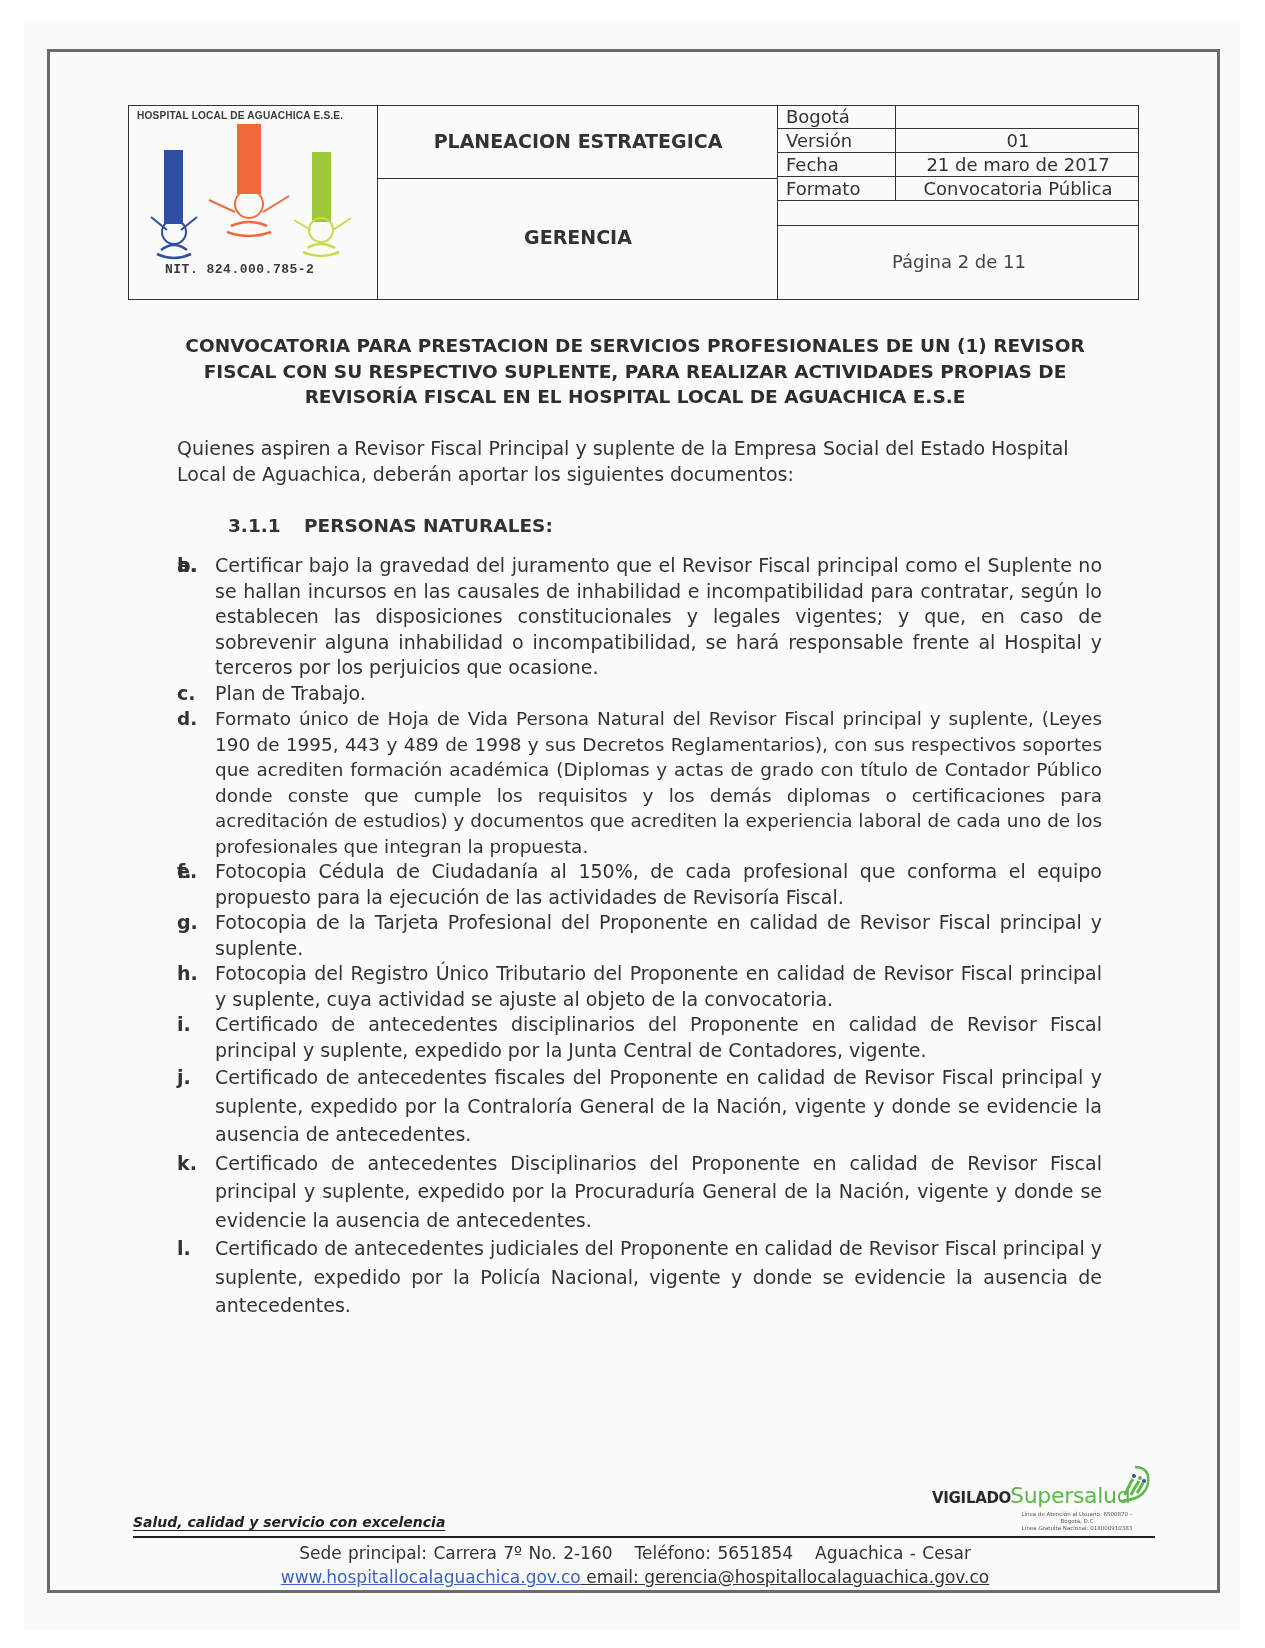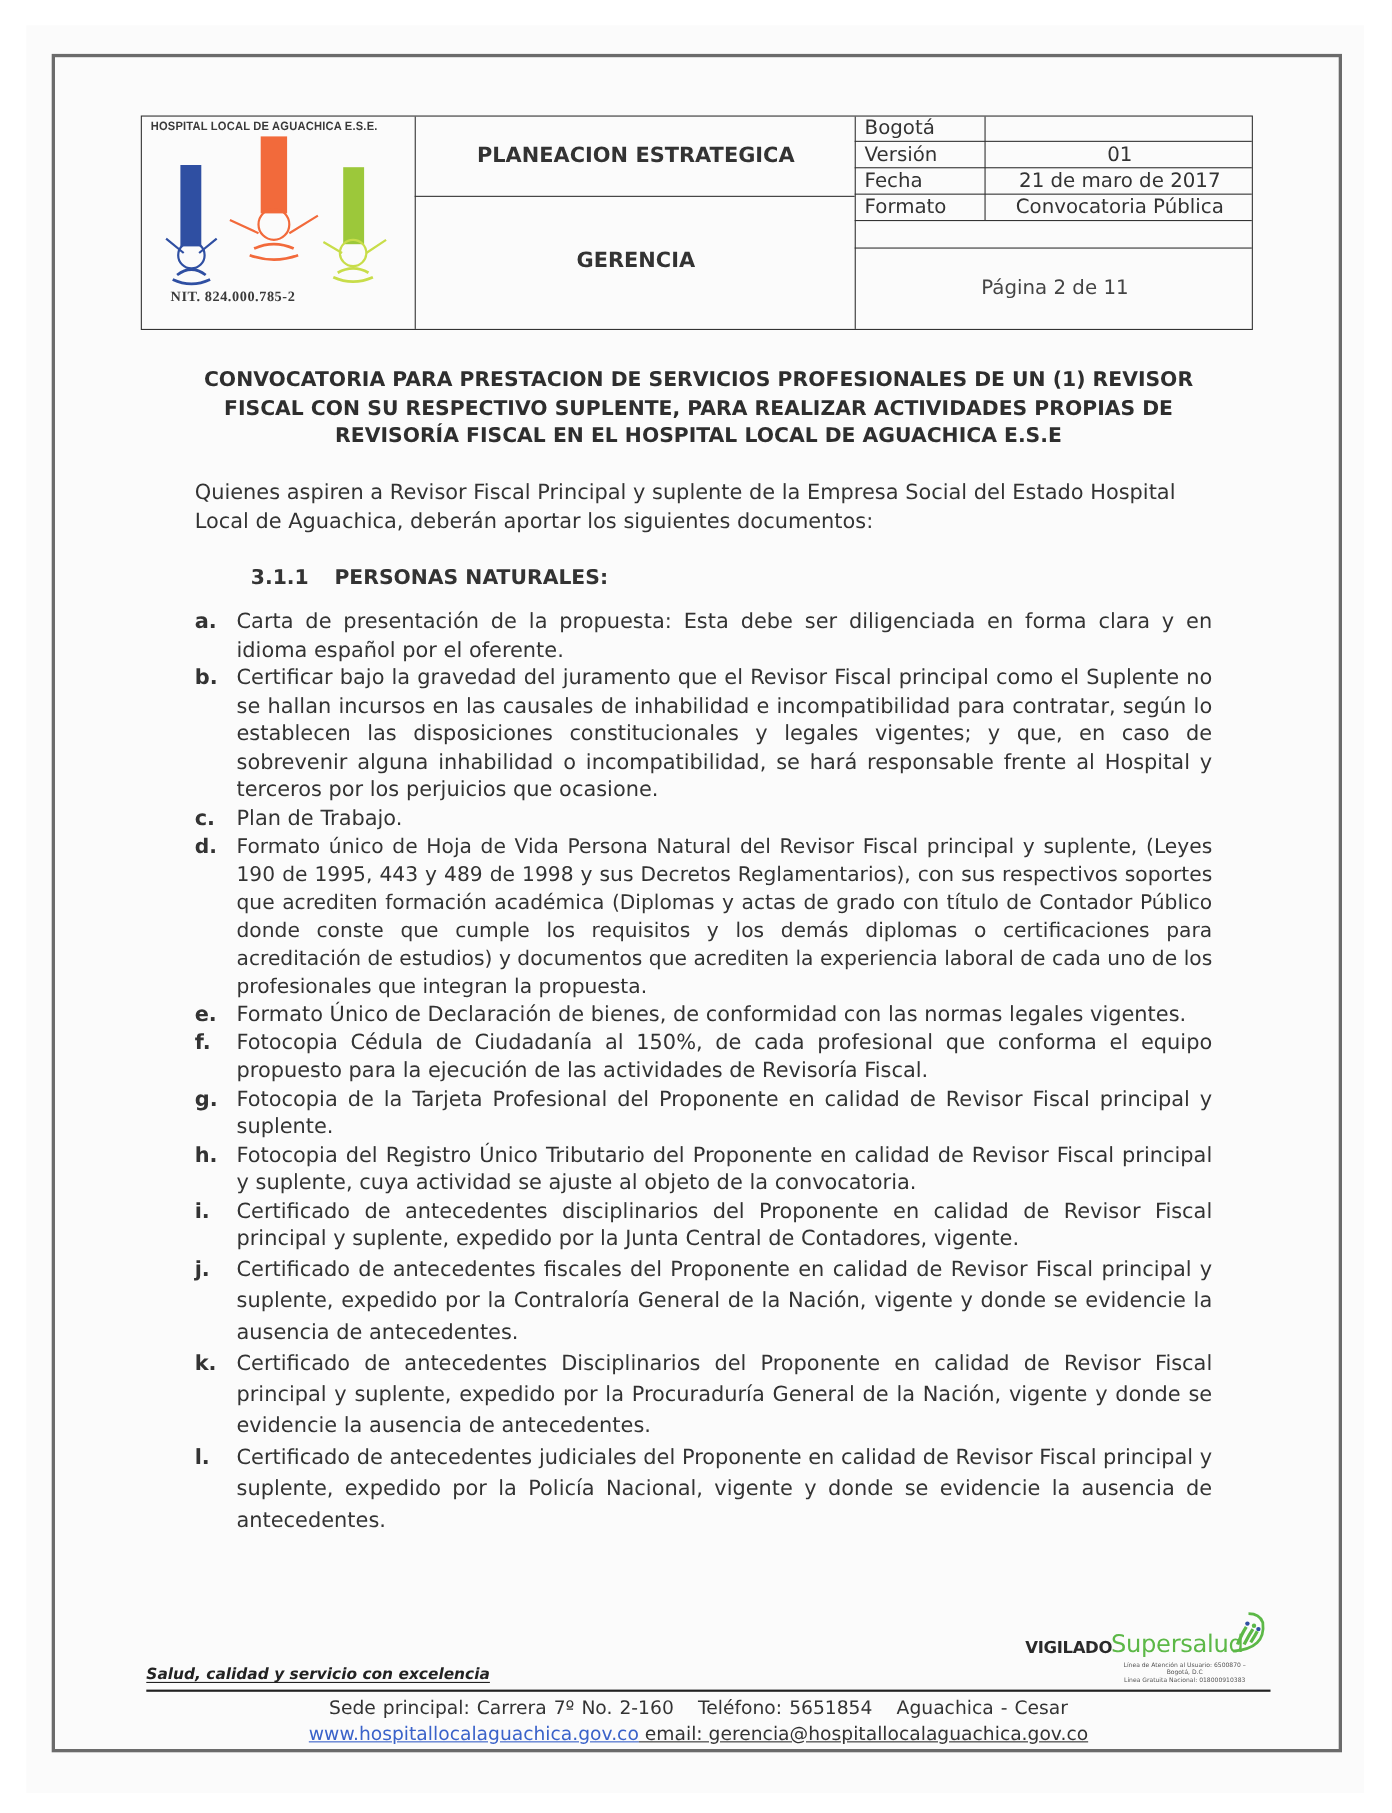--- a/index.html
+++ b/index.html
@@ -12,21 +12,21 @@
            border:3px solid #6b6b6b; border-right-width:3px; box-sizing:border-box; }
 
   
   .hdr { position:absolute; left:128px; top:105px; width:1011px; height:195px;
          border:1.5px solid #333; box-sizing:border-box; }
   .hdr .vline { position:absolute; top:0; bottom:0; width:0; border-left:1.5px solid #333; }
   .hdr .hline { position:absolute; height:0; border-top:1.5px solid #333; }
   .logo { position:absolute; left:0; top:0; width:249px; height:100%; }
   .logo-title { position:absolute; left:8px; top:3px; font-family:"Liberation Sans Narrow","Liberation Sans",sans-serif;
     font-weight:bold; font-size:11px; color:#3a3a3a; letter-spacing:0.2px; transform:scaleX(0.92); transform-origin:left; white-space:nowrap; }
-  .logo-nit { position:absolute; left:26px; top:156px; font-family:Liberation Serif, serif; font-weight:bold; font-size:13px; color:#3a3a3a; letter-spacing:0.5px;text-align:right; }
+  .logo-nit { position:absolute; left:36px; top:156px; font-family:Liberation Mono, monospace; font-weight:bold; font-size:13px; color:#3a3a3a; letter-spacing:0.5px;text-align:right; }
   .logo svg { position:absolute; left:20px; top:16px; }
   .hdr-title { position:absolute; left:249px; width:400px; text-align:center; font-weight:bold; font-size:19px; color:#333; }
   .cell-label { position:absolute; left:657px; font-size:18px; color:#333; }
   .cell-val { position:absolute; left:767px; width:244px; text-align:center; font-size:18px; color:#333; }
   .pagina { position:absolute; left:649px; width:362px; text-align:center; font-size:18px; color:#444; top:145px; }
 
   .doc-title { position:absolute; left:150px; width:970px; top:333px; text-align:center; font-weight:bold; font-size:18.5px; line-height:25.5px; color:#2e2e2e; }
 
   .intro { position:absolute; left:177px; width:925px; top:436px; font-size:19px; line-height:25.5px; color:#333; }
   .section { position:absolute; left:228px; top:515px; font-weight:bold; font-size:18.5px; color:#333; }
@@ -112,25 +112,25 @@
   <div>REVISORÍA FISCAL EN EL HOSPITAL LOCAL DE AGUACHICA E.S.E</div>
 </div>
 
 <div class="intro">Quienes aspiren a Revisor Fiscal Principal y suplente de la Empresa Social del Estado Hospital Local de Aguachica, deberán aportar los siguientes documentos:</div>
 
 <div class="section">
   <span class="num">3.1.1</span><span>PERSONAS NATURALES:</span>
 </div>
 
 <ul class="list">
-  <li class="item lh1"><span class="ltr">a.</span><span>Carta de presentación de la propuesta: Esta debe ser diligenciada en forma clara y en idioma español por el oferente.</span></li>
+  <li class="item lh1"><span class="ltr">a.</span></li>
   <li class="item lh1"><span class="ltr">b.</span><span>Certificar bajo la gravedad del juramento que el Revisor Fiscal principal como el Suplente no se hallan incursos en las causales de inhabilidad e incompatibilidad para contratar, según lo establecen las disposiciones constitucionales y legales vigentes; y que, en caso de sobrevenir alguna inhabilidad o incompatibilidad, se hará responsable frente al Hospital y terceros por los perjuicios que ocasione.</span></li>
   <li class="item lh1"><span class="ltr">c.</span><span>Plan de Trabajo.</span></li>
   <li class="item lh1" style="font-size:18.4px"><span class="ltr">d.</span><span>Formato único de Hoja de Vida Persona Natural del Revisor Fiscal principal y suplente, (Leyes 190 de 1995, 443 y 489 de 1998 y sus Decretos Reglamentarios), con sus respectivos soportes que acrediten formación académica (Diplomas y actas de grado con título de Contador Público donde conste que cumple los requisitos y los demás diplomas o certificaciones para acreditación de estudios) y documentos que acrediten la experiencia laboral de cada uno de los profesionales que integran la propuesta.</span></li>
-  <li class="item lh1"><span class="ltr">e.</span><span>Formato Único de Declaración de bienes, de conformidad con las normas legales vigentes.</span></li>
+  <li class="item lh1"><span class="ltr">e.</span></li>
   <li class="item lh1"><span class="ltr">f.</span><span>Fotocopia Cédula de Ciudadanía al 150%, de cada profesional que conforma el equipo propuesto para la ejecución de las actividades de Revisoría Fiscal.</span></li>
   <li class="item lh1"><span class="ltr">g.</span><span>Fotocopia de la Tarjeta Profesional del Proponente en calidad de Revisor Fiscal principal y suplente.</span></li>
   <li class="item lh1"><span class="ltr">h.</span><span>Fotocopia del Registro Único Tributario del Proponente en calidad de Revisor Fiscal principal y suplente, cuya actividad se ajuste al objeto de la convocatoria.</span></li>
   <li class="item lh1"><span class="ltr">i.</span><span>Certificado de antecedentes disciplinarios del Proponente en calidad de Revisor Fiscal principal y suplente, expedido por la Junta Central de Contadores, vigente.</span></li>
   <li class="item lh2"><span class="ltr">j.</span><span>Certificado de antecedentes fiscales del Proponente en calidad de Revisor Fiscal principal y suplente, expedido por la Contraloría General de la Nación, vigente y donde se evidencie la ausencia de antecedentes.</span></li>
   <li class="item lh2"><span class="ltr">k.</span><span>Certificado de antecedentes Disciplinarios del Proponente en calidad de Revisor Fiscal principal y suplente, expedido por la Procuraduría General de la Nación, vigente y donde se evidencie la ausencia de antecedentes.</span></li>
   <li class="item lh2"><span class="ltr">l.</span><span>Certificado de antecedentes judiciales del Proponente en calidad de Revisor Fiscal principal y suplente, expedido por la Policía Nacional, vigente y donde se evidencie la ausencia de antecedentes.</span></li>
 </ul>
 
 <div class="supersalud">

